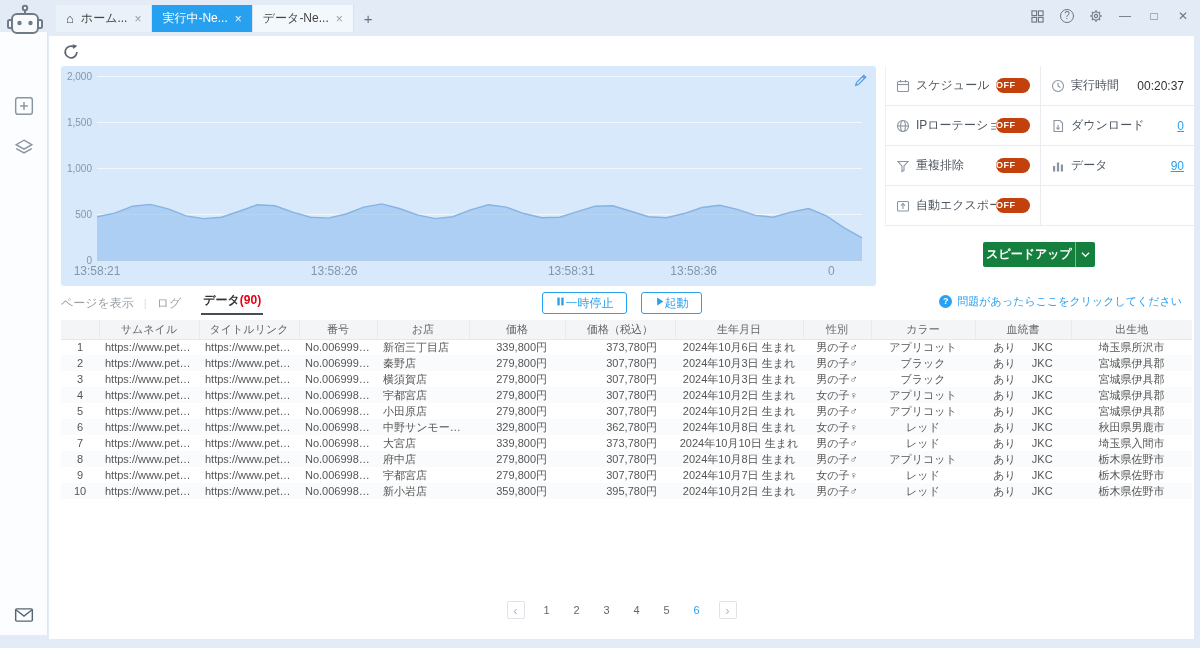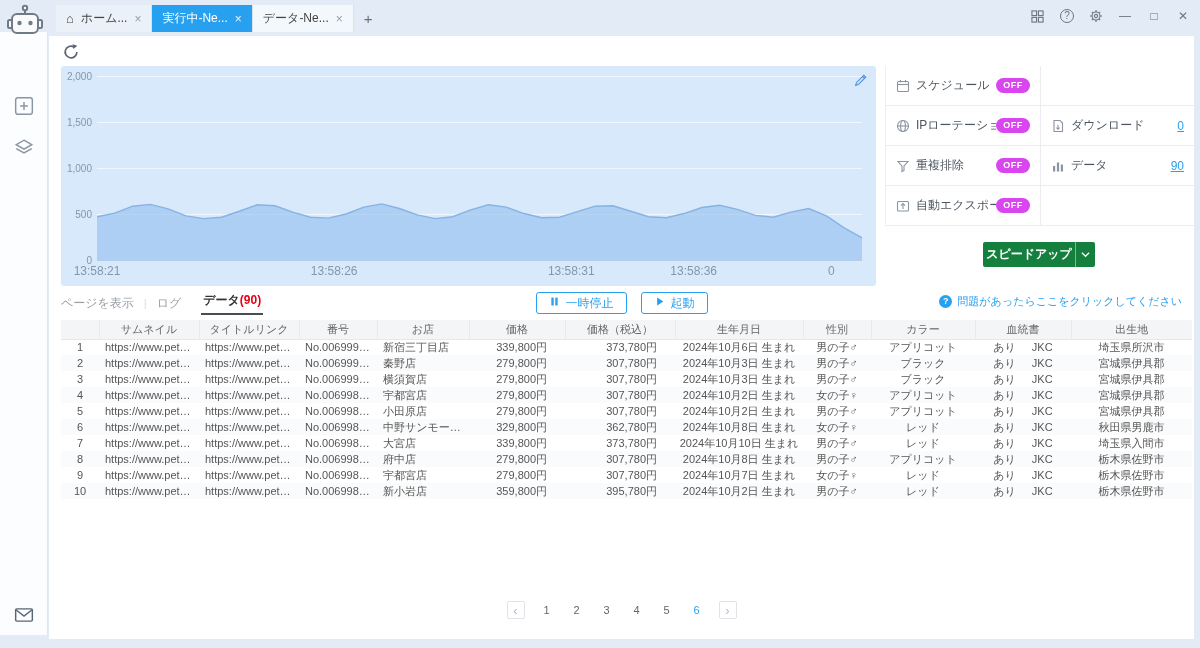--- a/index.html
+++ b/index.html
@@ -46,38 +46,38 @@
   .chart-edit { position:absolute; top:7px; right:9px; }
 
   
   .ctrl-panel { position:absolute; left:836px; top:30px; width:309px; border-left:1px solid #eef0f2; }
   .prow { display:flex; height:40px; border-bottom:1px solid #ececee; }
   .pcell { display:flex; align-items:center; padding:0 10px; }
   .pcell.l { width:155px; border-right:1px solid #ececee; }
   .pcell.r { flex:1; }
   .picon { display:flex; margin-right:6px; flex:none; }
   .plabel { font-size:12px; color:#4d565f; flex:1; white-space:nowrap; overflow:hidden; }
-  .toggle { flex:none; width:34px; height:15px; border-radius:8px; background:#d946ef; color:#fff; font-size:9px; font-weight:bold; text-align:center; line-height:15px; letter-spacing:.5px; }
+  .toggle { flex:none; width:34px; height:15px; border-radius:8px; background:#c2410c; color:#fff; font-size:9px; font-weight:bold; line-height:15px; letter-spacing:.5px; }
   .pvalue { font-size:12px; margin-left:4px; white-space:nowrap; }
   .pvalue.plain { color:#333; }
   .pvalue.link { color:#28a0f0; text-decoration:underline; }
   .pvalue.danger { color:#f5413d; }
   .speedup { position:absolute; left:934px; top:206px; width:112px; height:25px; background:#15803d; border-radius:2px; display:flex; align-items:center; color:#fff; }
   .speedup .sp-label { flex:1; text-align:center; font-size:12px; font-weight:bold; }
   .speedup .sp-caret { width:20px; height:100%; display:flex; align-items:center; justify-content:center; border-left:1px solid rgba(255,255,255,.45); }
 
   
   .viewbar { position:absolute; left:12px; right:12px; top:256px; height:26px; }
   .vtabs { position:absolute; left:0; top:0; display:flex; align-items:center; gap:10px; height:22px; }
   .vtab { font-size:12px; color:#99a0a8; }
   .vsep { color:#d9dde2; font-size:11px; }
   .vtab.data-tab { margin-left:10px; color:#333; font-weight:bold; border-bottom:2px solid #474d54; padding:0 2px 4px; }
   .vtab.data-tab .count { color:#e60012; font-weight:bold; }
   .run-btns { position:absolute; left:50%; top:0; transform:translateX(-50%); display:flex; gap:14px; }
-  .run-btn { height:22px; padding:0 12px; border:1px solid #28a0f0; border-radius:3px; background:#fff; color:#28a0f0; font-size:12px; display:flex; align-items:center; gap:6px; }
+  .run-btn { height:22px; padding:0 12px; border:1px solid #28a0f0; border-radius:3px; background:#fff; color:#28a0f0; font-size:12px; display:flex; align-items:center; }
   .help-link { position:absolute; right:0; top:2px; display:flex; align-items:center; gap:5px; color:#28a0f0; font-size:11px; }
   .qcircle { width:13px; height:13px; border-radius:50%; background:#28a0f0; color:#fff; font-size:9px; font-weight:bold; text-align:center; line-height:13px; flex:none; }
 
   
   .data-table { position:absolute; left:12px; top:284px; width:1131px; border-collapse:collapse; table-layout:fixed; }
   .data-table th { background:#f4f5f6; height:19px; font-weight:normal; font-size:11px; color:#666; text-align:center; border-right:1px solid #e9eaec; border-bottom:1px solid #e6e7e9; overflow:hidden; white-space:nowrap; }
   .data-table th:last-child { border-right:none; }
   .data-table td { height:16px; font-size:11px; color:#555; text-align:center; overflow:hidden; white-space:nowrap; text-overflow:ellipsis; padding:0 4px; }
   .data-table tr.alt { background:#fafbfc; }
   td.col1, td.col2, td.col3, td.col4 { text-align:left; padding:0 6px; }
@@ -231,20 +231,32 @@
                 <g fill="none" stroke="#8a94a2" stroke-width="1.1">
                   <rect x="1.5" y="2.5" width="11" height="10" rx="1"></rect>
                   <line x1="1.5" y1="5.5" x2="12.5" y2="5.5"></line>
                   <line x1="4.5" y1="1" x2="4.5" y2="3.5"></line>
                   <line x1="9.5" y1="1" x2="9.5" y2="3.5"></line>
                 </g>
               </svg>
           </span>
           <span class="plabel" data-interactable="false">スケジュール</span>
           <span class="toggle" data-interactable="true">OFF</span>
+        </div>
+        <div class="pcell r" data-interactable="false">
+          <span class="picon" data-interactable="false">
+            <svg width="14" height="14" viewBox="0 0 14 14">
+                <g fill="none" stroke="#8a94a2" stroke-width="1.1">
+                  <circle cx="7" cy="7" r="5.5"></circle>
+                  <polyline points="7,3.8 7,7 9.4,8.4"></polyline>
+                </g>
+              </svg>
+          </span>
+          <span class="plabel" data-interactable="false">実行時間</span>
+          <span class="pvalue plain" data-interactable="false">00:20:37</span>
         </div>
       </div>
 
       <div class="prow" data-interactable="false">
         <div class="pcell l" data-interactable="true">
           <span class="picon" data-interactable="false">
             <svg width="14" height="14" viewBox="0 0 14 14">
                 <g fill="none" stroke="#8a94a2" stroke-width="1.1">
                   <circle cx="7" cy="7" r="5.5"></circle>
                   <ellipse cx="7" cy="7" rx="2.4" ry="5.5"></ellipse>

